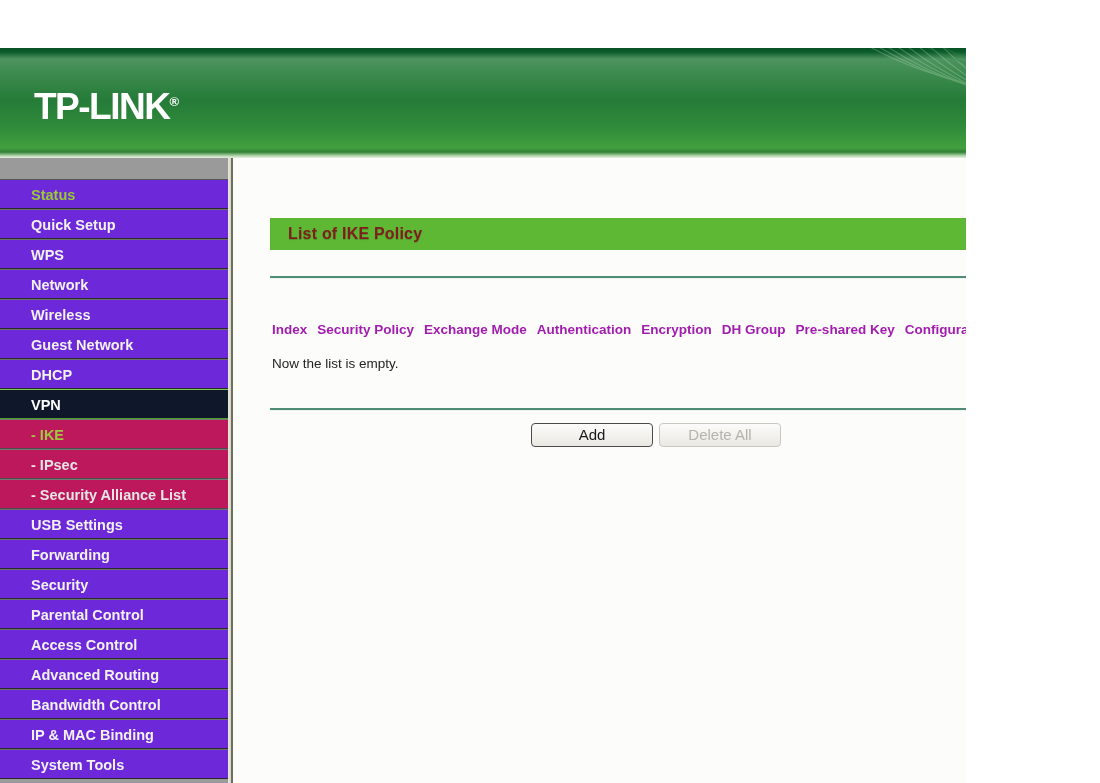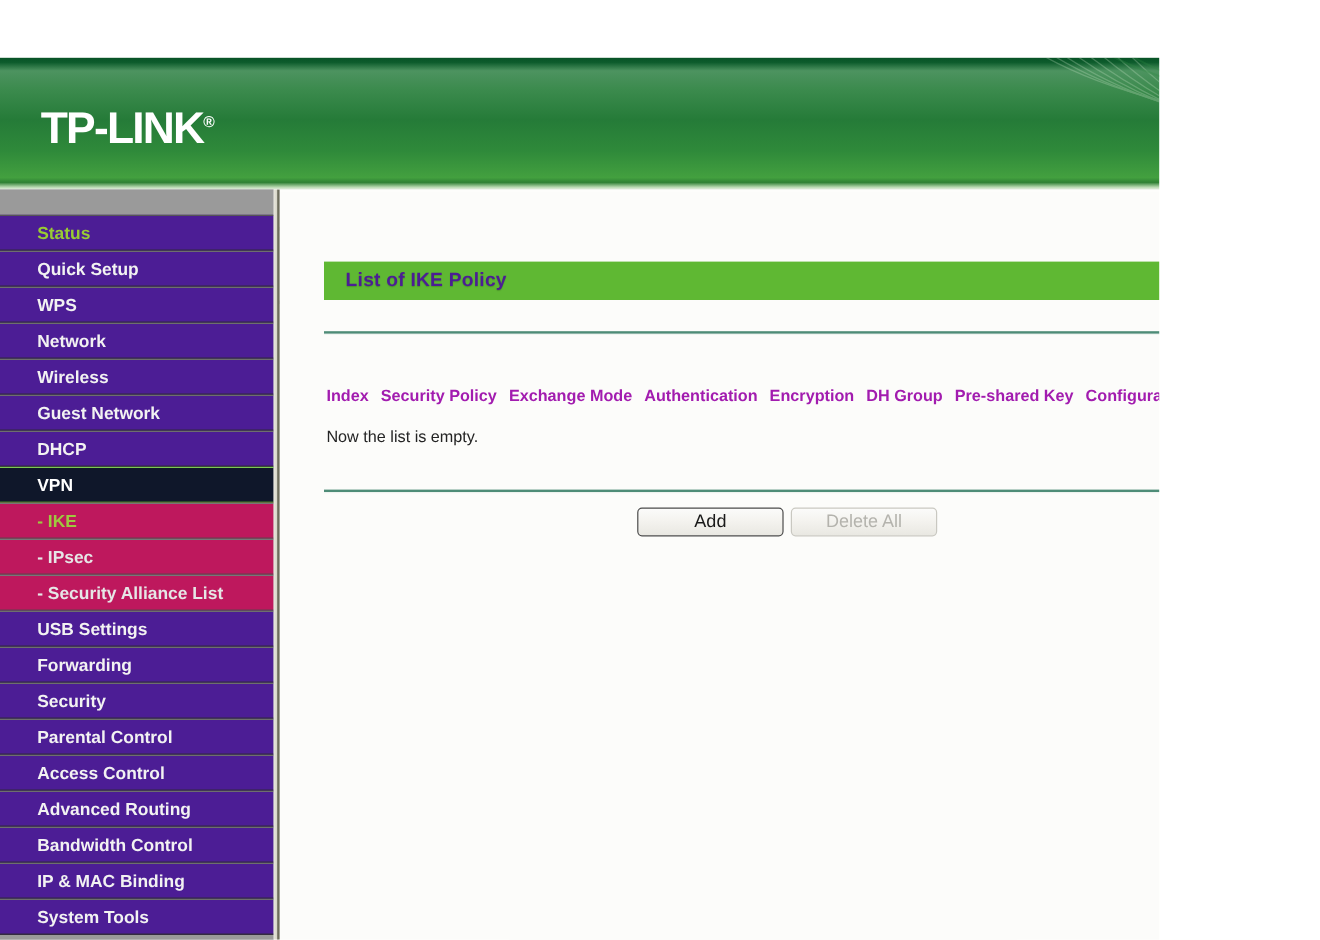--- a/index.html
+++ b/index.html
@@ -88,21 +88,21 @@
     z-index:8;
   }
   #sidebar-top-gap {
     height:21px;
     background:#9a9a9a;
   }
   .menu-item {
     position:relative;
     height:30px;
     line-height:30px;
-    background:#4c1d95;
+    background:#6d28d9;
     border-top:1px solid #6e6e6e;
     border-bottom:1px solid #2b2b2b;
     padding-left:31px;
     font-size:14.5px;
     font-weight:bold;
     color:#f2f2f2;
     white-space:nowrap;
     overflow:hidden;
     cursor:pointer;
   }
@@ -158,21 +158,21 @@
     width:772px; height:32px;
     background:#5fb833;
     display:flex;
     align-items:center;
     z-index:7;
   }
   #panel-title span {
     padding-left:18px;
     font-size:16px;
     font-weight:bold;
-    color:#4c1d95;
+    color:#7f1d1d;
     letter-spacing:.2px;
     text-shadow:0 1px 1px rgba(0,0,0,.18);
   }
 
   .rule {
     position:absolute;
     left:37px;
     width:772px;
     height:2px;
     background:#4e8c77;

